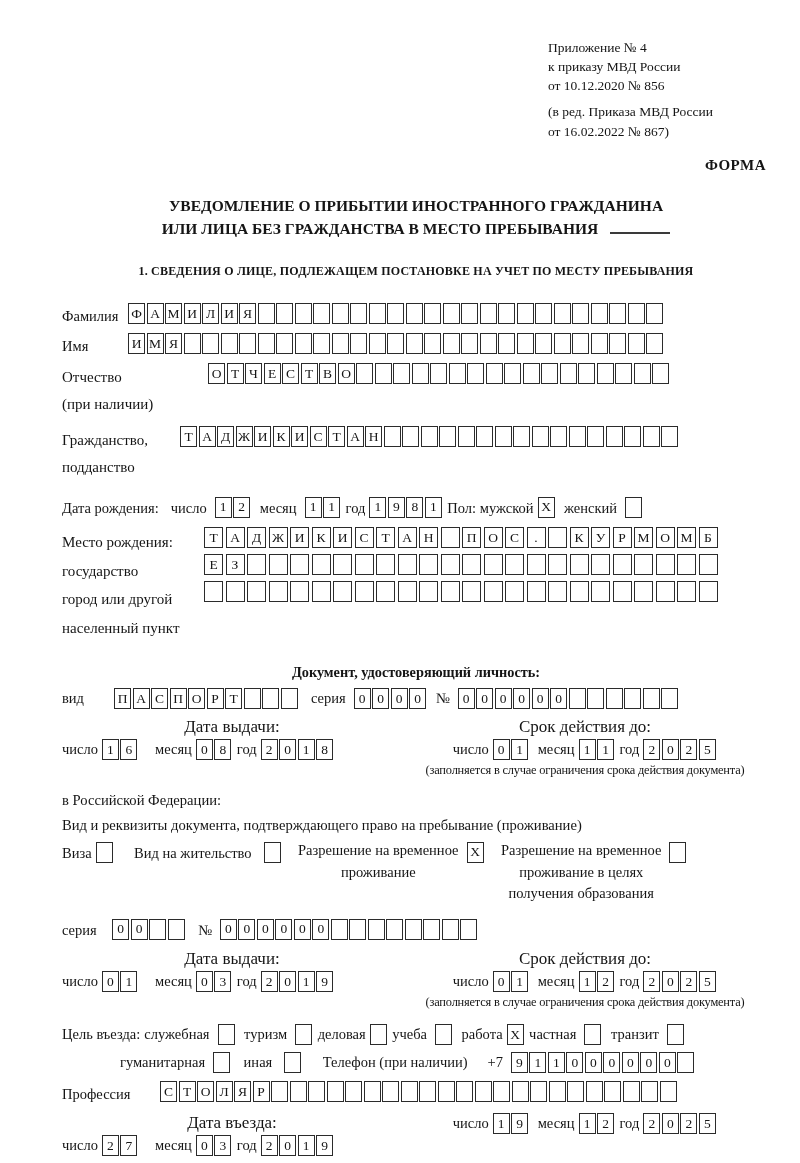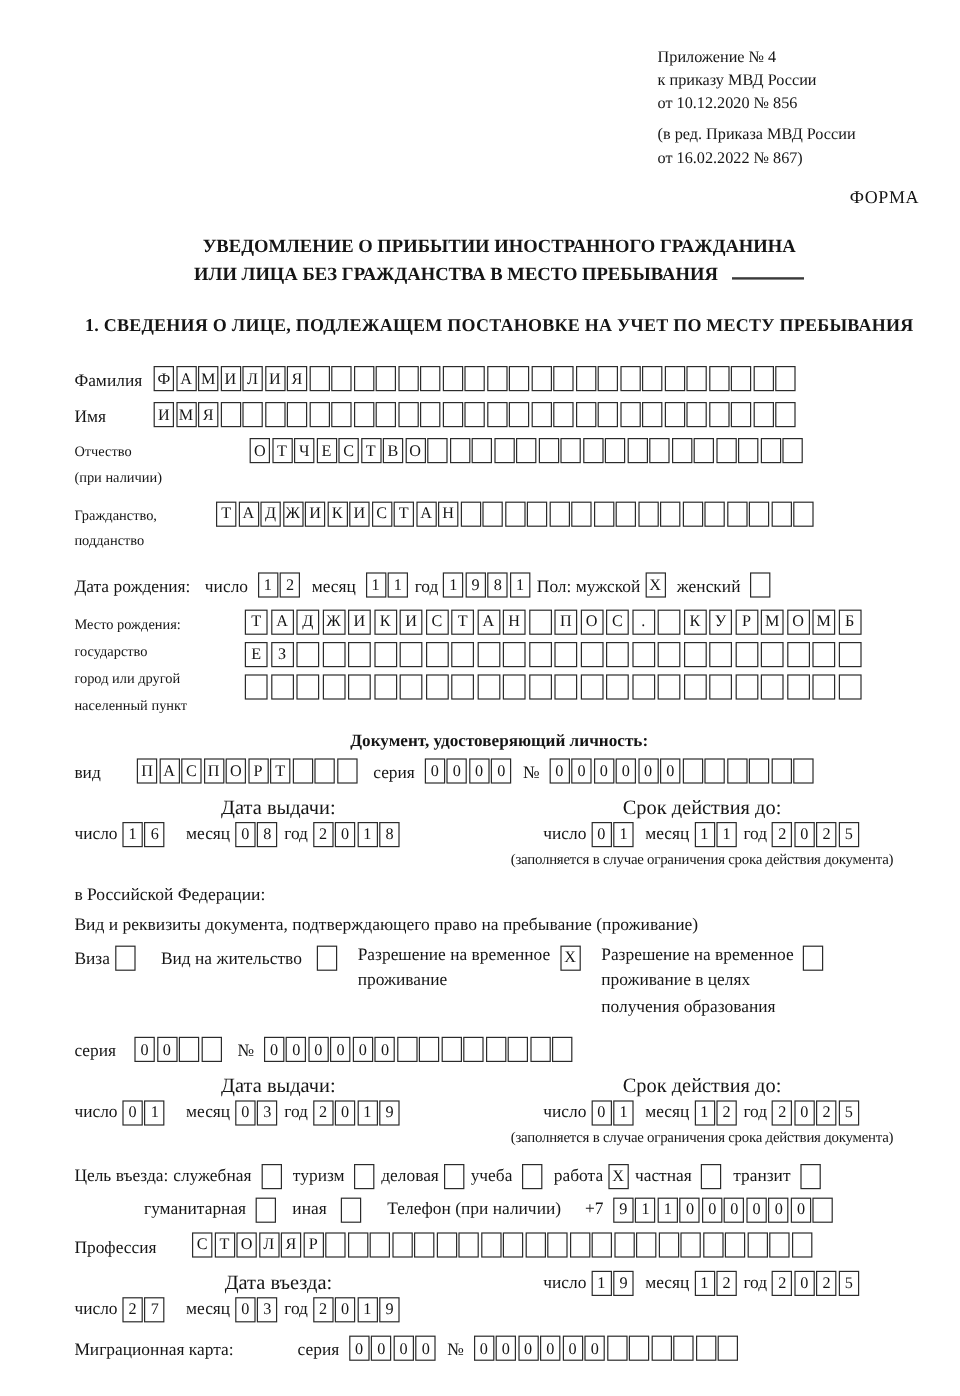--- a/index.html
+++ b/index.html
@@ -2,50 +2,50 @@
 <html><head>
 <meta charset="utf-8">
 <style>
   *{box-sizing:border-box;margin:0;padding:0}
   html,body{width:800px;background:#ffffff}
   body{height:1163px;overflow:hidden;font-family:"Liberation Serif","DejaVu Serif",serif;color:#151515}
   .page{padding:38px 30px 16px 62px}
 
   .annex{width:222px;margin-left:auto;font-size:13.5px;line-height:1.42}
   .annex .gap{margin-top:7px}
-  .forma{text-align:right;font-weight:normal;font-size:15px;letter-spacing:.5px;margin-top:16px;padding-right:4px}
+  .forma{text-align:right;font-weight:bold;font-size:15px;letter-spacing:.5px;margin-top:16px;padding-right:4px}
 
   .title{text-align:center;font-weight:bold;font-size:15.5px;margin-top:20px;line-height:1.5}
   .uline{display:inline-block;width:60px;border-bottom:2.2px solid #3a3a3a;height:13px;margin-left:12px}
 
-  .sect{font-weight:bold;font-size:15px;margin-top:24px;text-align:center;letter-spacing:.2px}
+  .sect{font-weight:bold;font-size:12px;margin-top:24px;text-align:center;letter-spacing:.2px}
 
   .row{display:flex;align-items:flex-start;margin-top:6px}
   .lbl{font-size:14.5px;line-height:1.45;padding-top:3px;flex:0 0 auto}
-  .lblcol{font-size:12px;line-height:1.85;flex:0 0 auto;padding-top:1px}
+  .lblcol{font-size:15px;line-height:1.85;flex:0 0 auto;padding-top:1px}
   .cells{display:flex;flex:0 0 auto}
   .cellcol .cells{margin-top:6px}
   .cellcol .cells:first-child{margin-top:0}
   .cell{width:17px;height:21px;border:1.6px solid #2b2b2b;margin-right:1.5px;display:flex;align-items:center;justify-content:center;font-size:13.5px;flex:0 0 auto;background:#fff}
   .w .cell{width:19px;margin-right:2.5px}
   .g4{margin-left:4px}.g8{margin-left:8px}.g12{margin-left:12px}.g16{margin-left:16px}.g20{margin-left:20px}
-  .dochead{font-weight:bold;font-size:14.3px;text-align:center;margin-top:10px}
+  .dochead{font-weight:bold;font-size:14.3px;text-align:center;margin-top:22px}
 
   .datepair{display:flex;margin-top:8px}
   .datecol{display:flex;flex-direction:column}
   .datecol.left{width:340px}
   .datecol.right{width:366px}
   .datetitle{font-size:17px;text-align:center;margin-bottom:2px}
   .dateline{display:flex;align-items:center;font-size:14.5px}
   .dateline span.t{padding:0 4px 0 0}
   .note{font-size:12.4px;text-align:center;margin-top:3px;letter-spacing:-.2px}
 
   .para{font-size:14.6px;margin-top:10px;line-height:1.7}
   .visarow{display:flex;align-items:flex-start;margin-top:2px;font-size:14.5px}
-  .mlab{line-height:1.5;flex:0 0 auto}
+  .mlab{text-align:center;line-height:1.5;flex:0 0 auto}
   .cb{margin-top:2px}
 
   .purpose{display:flex;align-items:center;font-size:14.5px;margin-top:14px}
   .purpose2{display:flex;align-items:center;font-size:14.5px;margin-top:7px;margin-left:58px}
 </style>
 </head>
 <body>
 
 <div class="page">
 
@@ -316,21 +316,21 @@
           <div class="cell"></div>
           <div class="cell"></div>
           <div class="cell"></div>
           <div class="cell"></div>
         </span>
     </span>
   </div>
 
   <div class="dochead">Документ, удостоверяющий личность:</div>
 
-  <div class="row" style="margin-top:4px;align-items:center">
+  <div class="row" style="margin-top:4px;align-items:flex-end">
     <span class="lbl" style="width:52px">вид</span>
     <span class="cells">
         <div class="cell">П</div>
         <div class="cell">А</div>
         <div class="cell">С</div>
         <div class="cell">П</div>
         <div class="cell">О</div>
         <div class="cell">Р</div>
         <div class="cell">Т</div>
         <div class="cell"></div>

